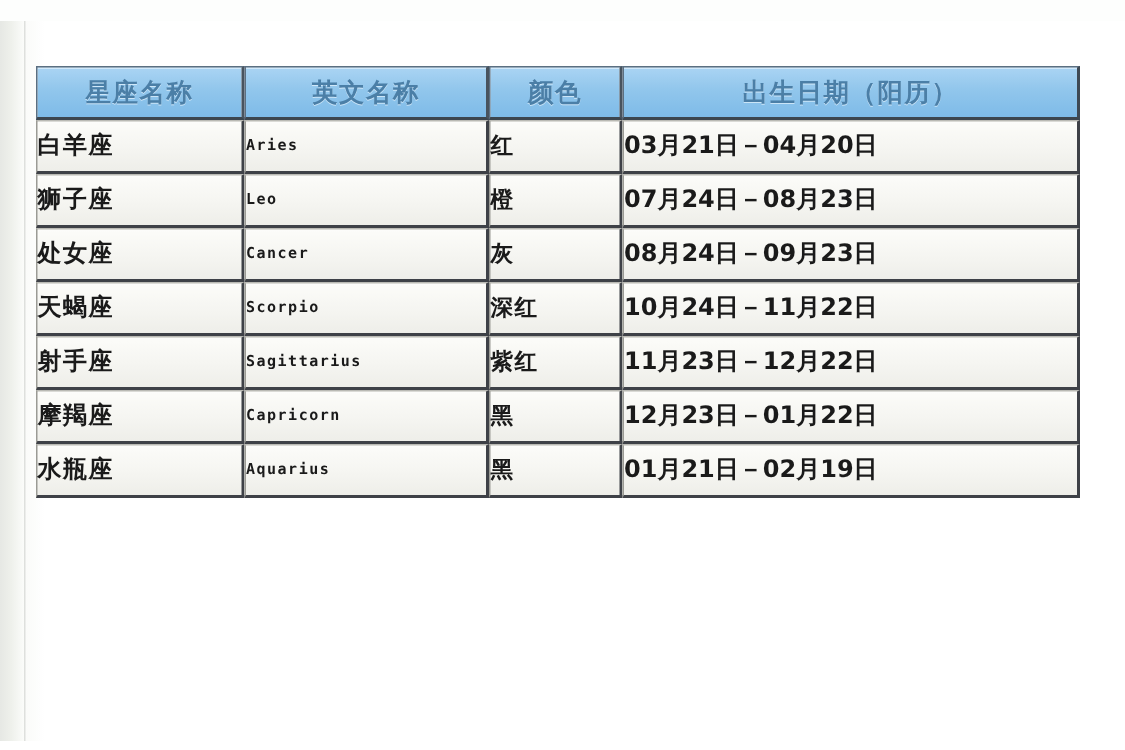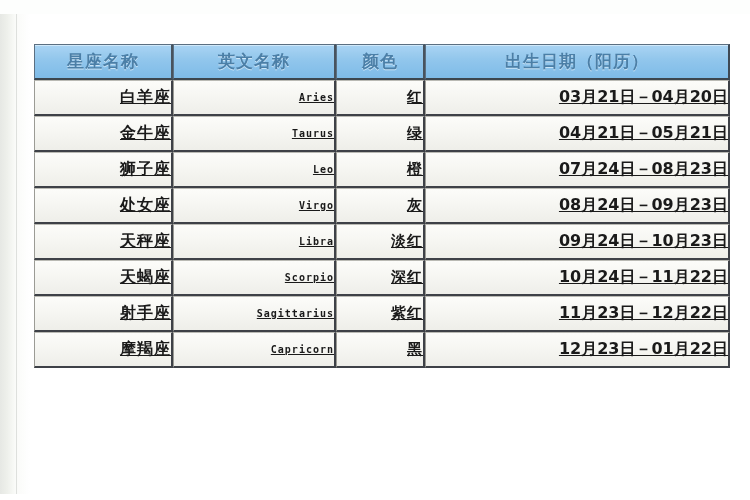--- a/index.html
+++ b/index.html
@@ -52,21 +52,21 @@
   #left-rule {
     position: absolute;
     left: 16px; top: 0;
     width: 1px; height: 500px;
     background: #dcdedb;
   }
 
   
   #zodiac-table {
     position: absolute;
-    left: 34px;
+    left: 24px;
     top: 44px;
     width: 684px;
     border-collapse: separate;
     border-spacing: 0;
     table-layout: fixed;
   }
   #zodiac-table td, #zodiac-table th {
     padding: 0;
     margin: 0;
   }
@@ -98,24 +98,23 @@
   }
 
   tbody td {
     height: 33px;
     background: #f4f4f0;
     background-image: linear-gradient(180deg,#fafaf7 0%, #f3f3ef 55%, #ececE7 100%);
     border-top: 1px solid #b9b9b3;
     border-bottom: 2px solid #3f4248;
     border-left: 1px solid #9a9a94;
     border-right: 2px solid #3f4248;
-    text-align: right;
+    text-align: left;
     vertical-align: middle;
     color: #1c1c1c;
-    text-decoration: underline;
   }
   tbody tr td.c1 { font-size: 16px; font-weight: bold; letter-spacing: 1px; }
   tbody tr td.c2 {
     font-family: "DejaVu Sans Mono", "Liberation Mono", monospace;
     font-size: 10px;
     letter-spacing: 1px;
     font-weight: bold;
   }
   tbody tr td.c3 { font-size: 15px; font-weight: bold; letter-spacing: 1px; }
   tbody tr td.c4 { font-size: 16px; font-weight: bold; letter-spacing: 0px; }
@@ -154,58 +153,52 @@
       </tr>
     </thead>
     <tbody id="table-body">
         <tr>
           <td class="c1">白羊座</td>
           <td class="c2">Aries</td>
           <td class="c3">红</td>
           <td class="c4">03月21日－04月20日</td>
         </tr>
         <tr>
-          <td class="c1">金牛座</td>
-          <td class="c2">Taurus</td>
-          <td class="c3">绿</td>
-          <td class="c4">04月21日－05月21日</td>
-        </tr>
-        <tr>
           <td class="c1">狮子座</td>
           <td class="c2">Leo</td>
           <td class="c3">橙</td>
           <td class="c4">07月24日－08月23日</td>
         </tr>
         <tr>
           <td class="c1">处女座</td>
-          <td class="c2">Virgo</td>
+          <td class="c2">Cancer</td>
           <td class="c3">灰</td>
           <td class="c4">08月24日－09月23日</td>
-        </tr>
-        <tr>
-          <td class="c1">天秤座</td>
-          <td class="c2">Libra</td>
-          <td class="c3">淡红</td>
-          <td class="c4">09月24日－10月23日</td>
         </tr>
         <tr>
           <td class="c1">天蝎座</td>
           <td class="c2">Scorpio</td>
           <td class="c3">深红</td>
           <td class="c4">10月24日－11月22日</td>
         </tr>
         <tr>
           <td class="c1">射手座</td>
           <td class="c2">Sagittarius</td>
           <td class="c3">紫红</td>
           <td class="c4">11月23日－12月22日</td>
         </tr>
         <tr>
           <td class="c1">摩羯座</td>
           <td class="c2">Capricorn</td>
           <td class="c3">黑</td>
           <td class="c4">12月23日－01月22日</td>
         </tr>
+        <tr>
+          <td class="c1">水瓶座</td>
+          <td class="c2">Aquarius</td>
+          <td class="c3">黑</td>
+          <td class="c4">01月21日－02月19日</td>
+        </tr>
       </tbody>
   </table>
 
   <div id="bottom-crop"></div>
 </div>
 
 </body></html>

